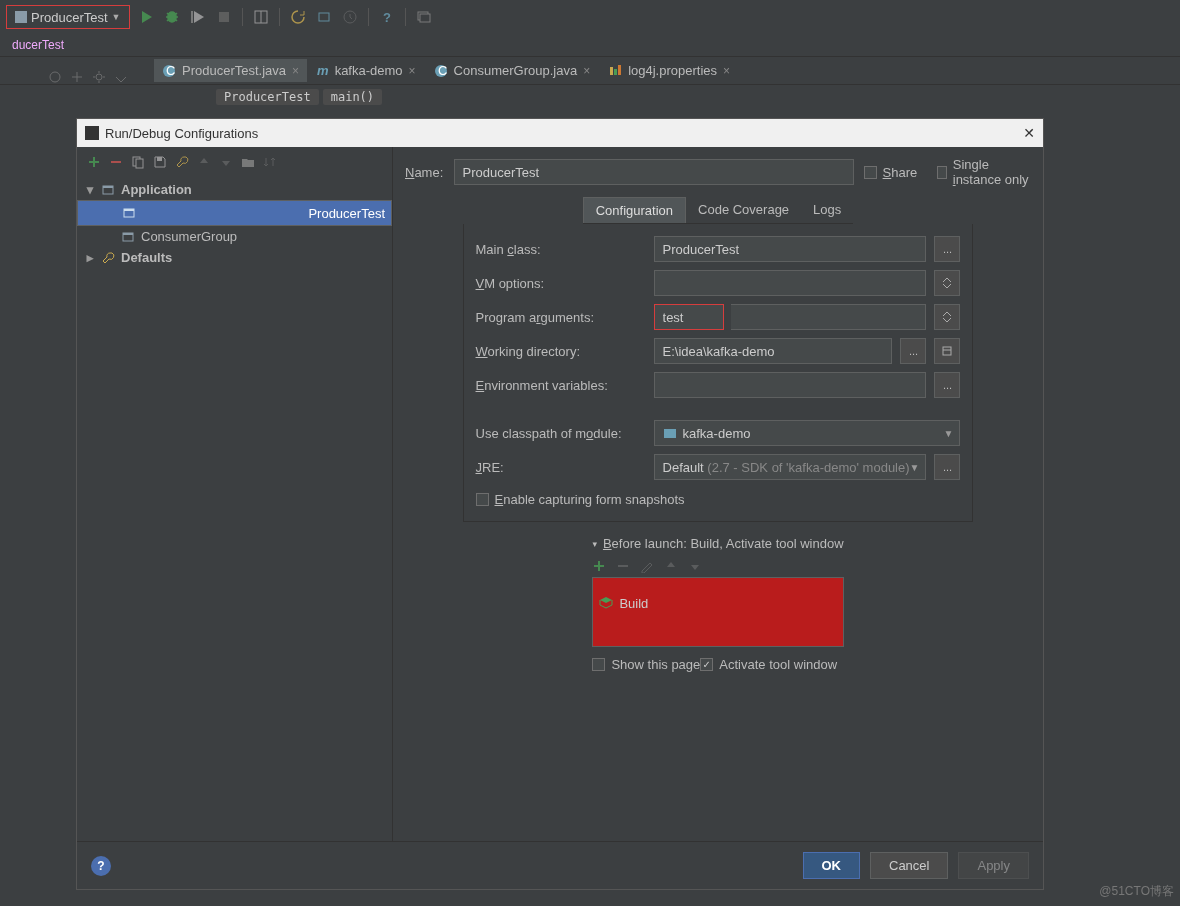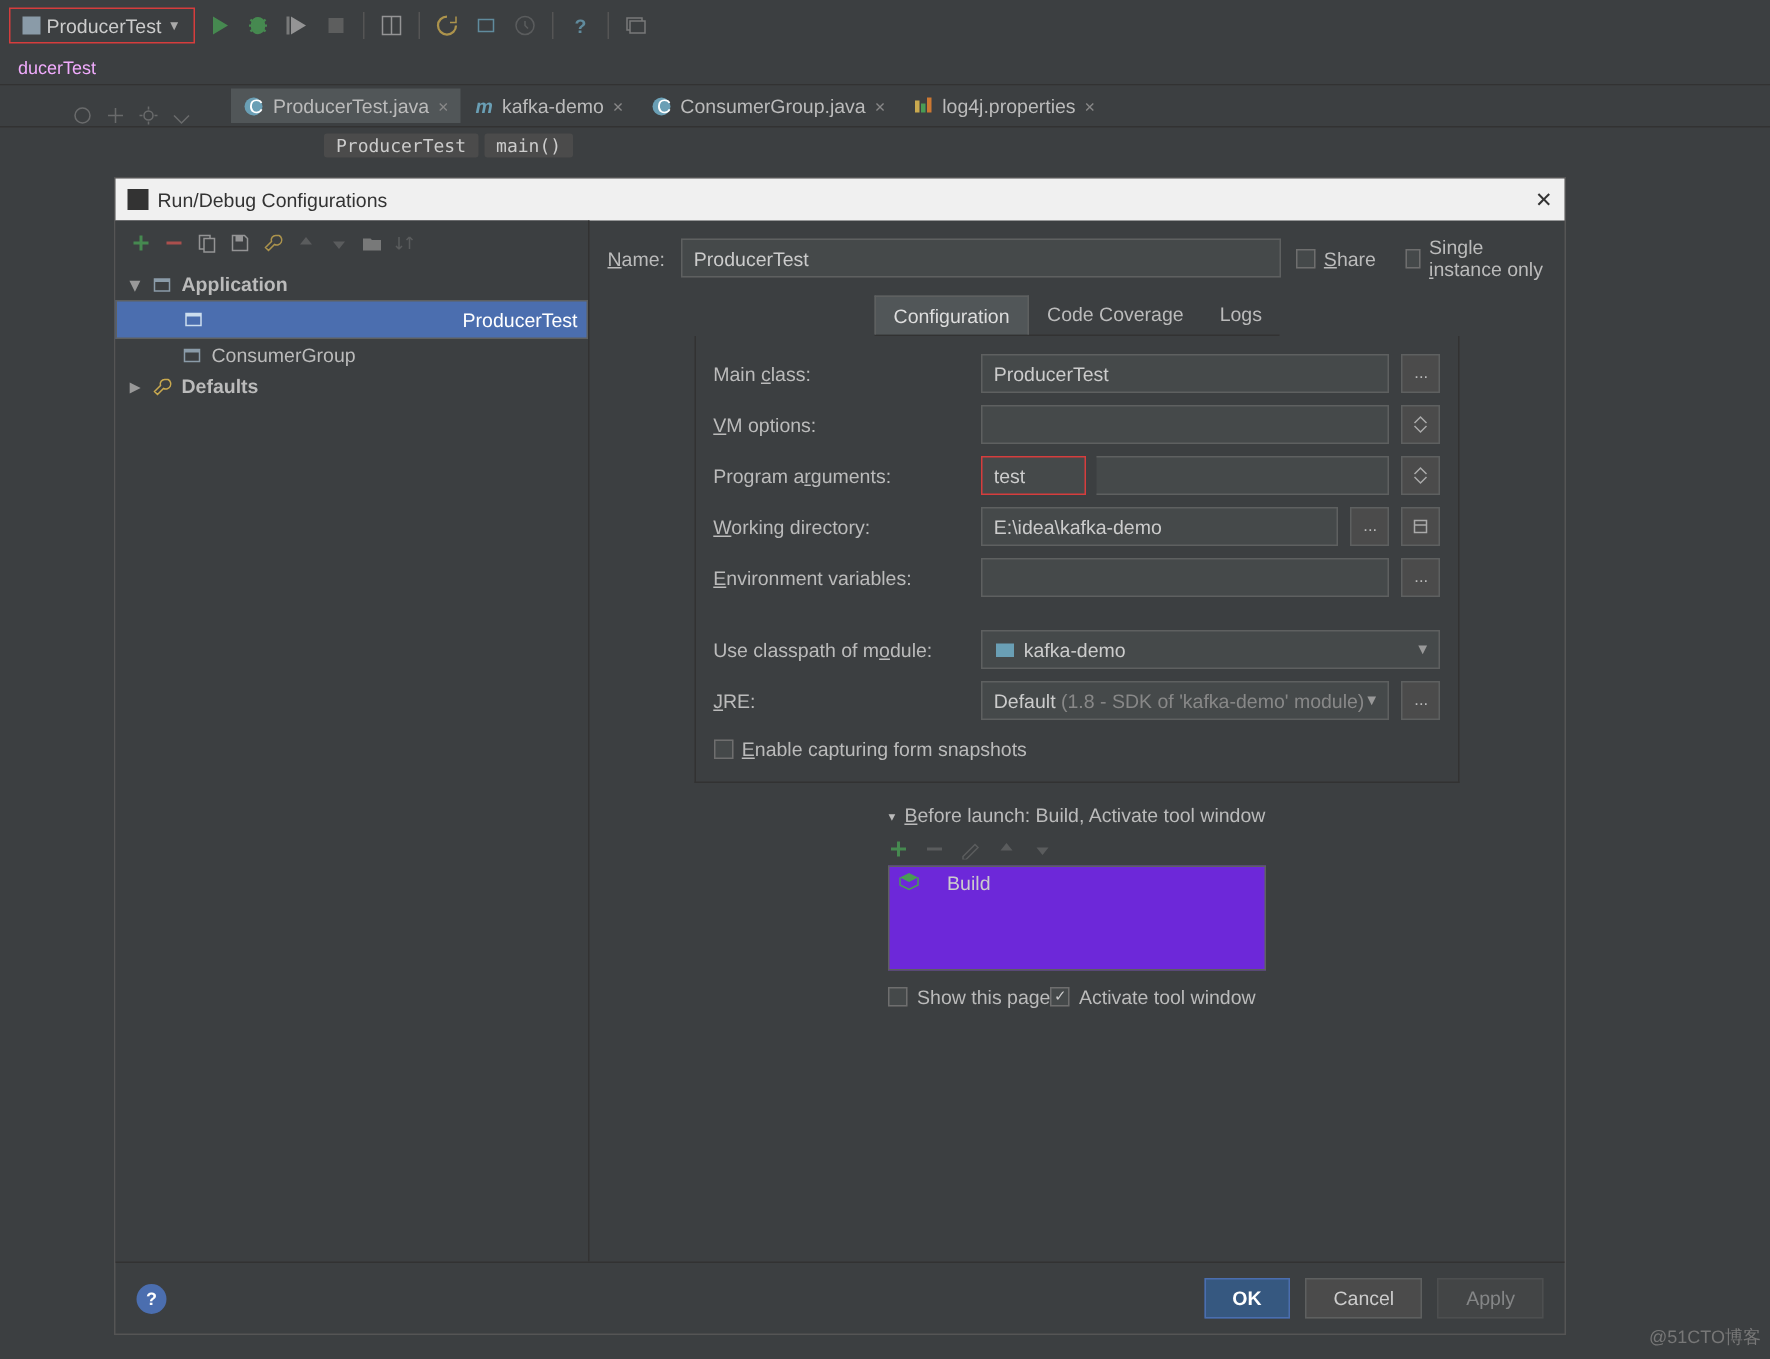--- a/index.html
+++ b/index.html
@@ -63,21 +63,21 @@
 .finp.highlight{ border:1px solid #d63d3d; width:70px; flex:0 0 70px;}
 .btn-small{ width:26px;height:26px;background:#4b4b4b;border:1px solid #5e6060;color:#bbb;display:flex;align-items:center;justify-content:center;font-size:11px;}
 .sel{ flex:1; display:flex; align-items:center; justify-content:space-between; background:#45494a; border:1px solid #5e6060; color:#ccc; padding:0 6px 0 8px; height:26px;}
 .sel .caret{color:#999;font-size:10px;}
 .sel .hint{color:#888;}
 .form .chk{ padding:8px 12px 0 12px;}
 
 .before{ padding:10px 0 0 0;}
 .before .hdr{ color:#bbb; padding:4px 0; display:flex; align-items:center; gap:6px;}
 .before .ticons{ display:flex; gap:10px; padding:4px 0;}
-.before .bl-list{ background:#6d28d9; border:1px solid #5e6060; height:70px; padding:3px 6px; color:#ccc; display:flex; align-items:flex-start; gap:18px;}
+.before .bl-list{ background:#b91c1c; border:1px solid #5e6060; height:70px; padding:18px 6px; color:#ccc; display:flex; align-items:flex-start; gap:6px;}
 .below-checks{ display:flex; padding:10px 0;}
 
 .dlg-footer{ display:flex; align-items:center; justify-content:space-between; padding:10px 14px; border-top:1px solid #323232;}
 .help-ic{width:20px;height:20px;border-radius:50%;background:#4b6eaf;color:#fff;display:flex;align-items:center;justify-content:center;font-weight:bold;font-size:12px;}
 .fbtns{ display:flex; gap:10px;}
 .btn{ padding:5px 18px; background:#4b4b4b; border:1px solid #5e6060; color:#ccc; cursor:pointer;}
 .btn.primary{ background:#365880; border-color:#4b6eaf; color:#fff; font-weight:bold;}
 .btn.disabled{ opacity:.5;}
 .watermark{position:absolute;right:6px;bottom:6px;color:#777;font-size:12px;}
 
@@ -401,21 +401,21 @@
                   </svg>
                 </span>
                 <span>kafka-demo</span>
               </span>
             <span class="caret">▼</span>
           </div>
         </div>
         <div class="fr">
           <span class="fl"><u>J</u>RE:</span>
           <div class="sel">
-            <span><span>Default</span> <span class="hint">(1.8 - SDK of 'kafka-demo' module)</span></span>
+            <span><span>Default</span> <span class="hint">(2.7 - SDK of 'kafka-demo' module)</span></span>
             <span class="caret">▼</span>
           </div>
           <div class="btn-small">...</div>
         </div>
         <label class="chk">
             <span class="box"></span>
             <span><u>E</u>nable capturing form snapshots</span>
           </label>
       </div>
 

